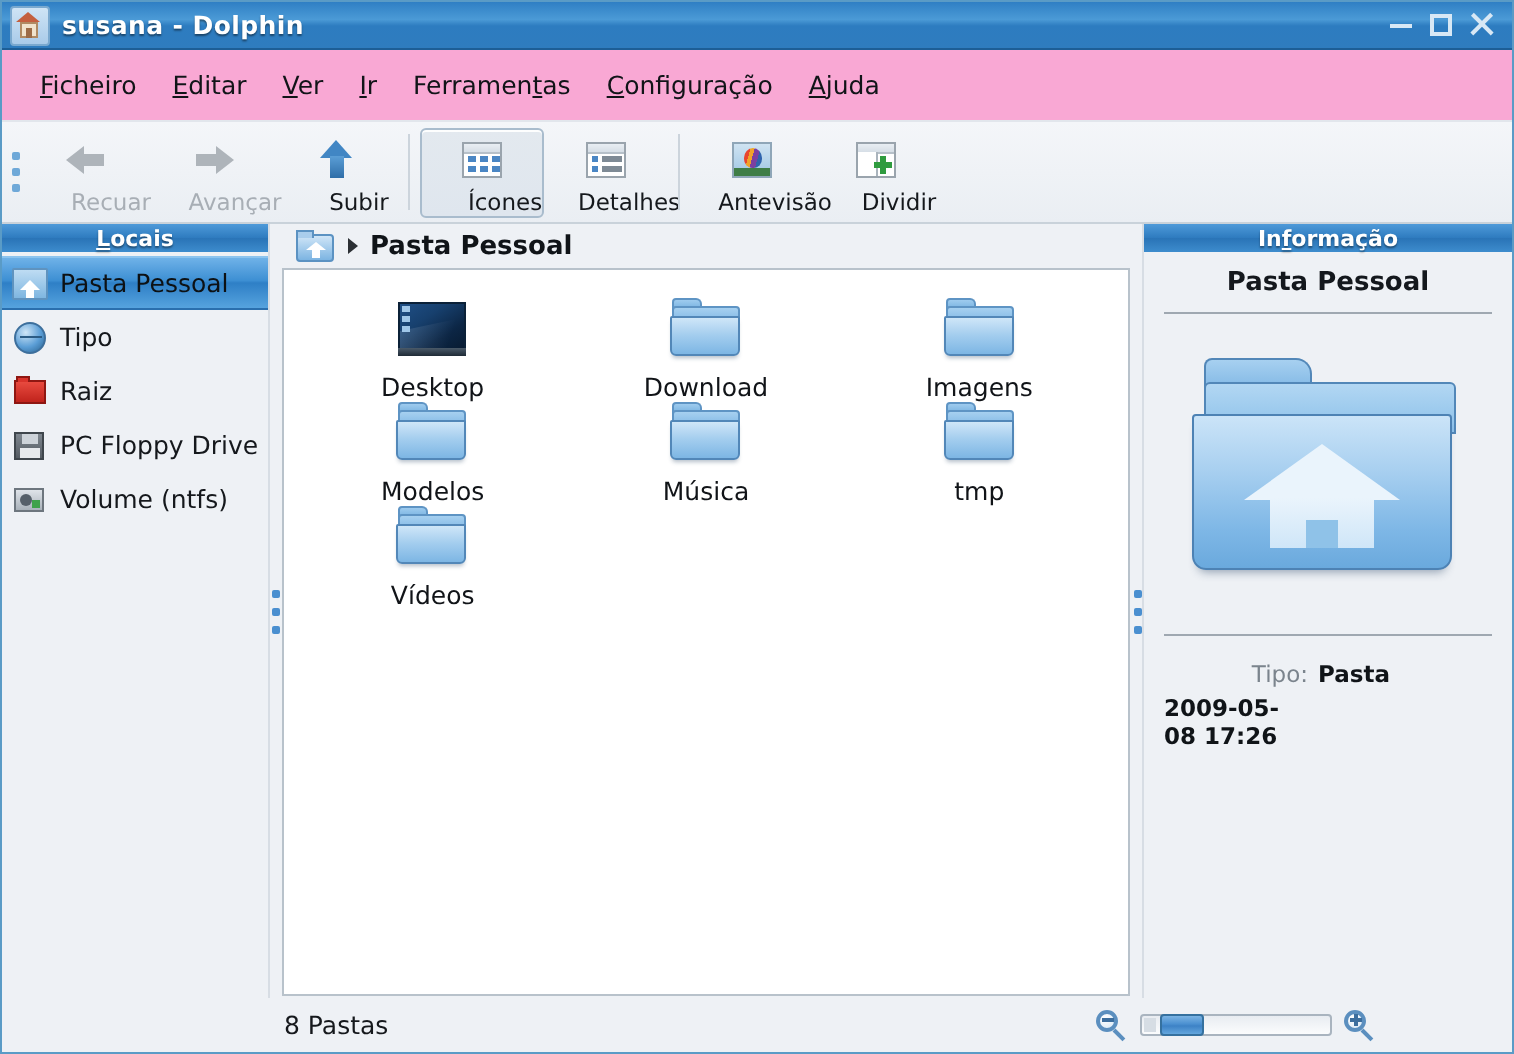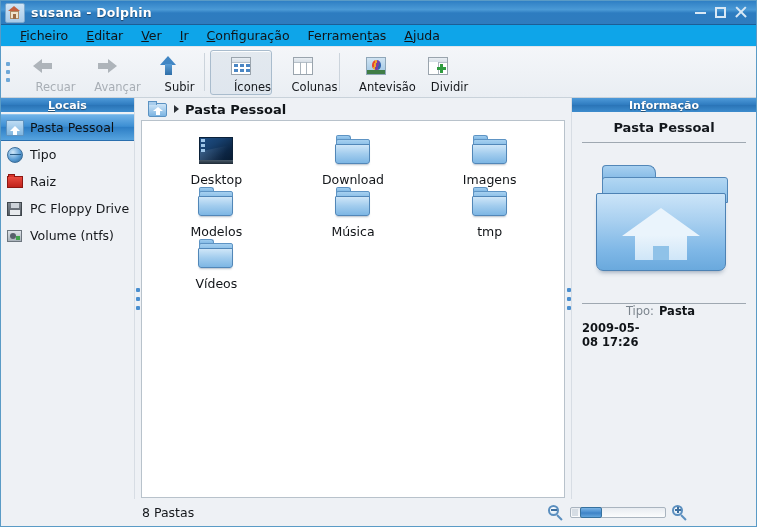--- a/index.html
+++ b/index.html
@@ -96,22 +96,22 @@
   }
   .wb-close i {
     left: 0px; top: 5px; width: 14px; height: 2.4px;
     transform-origin: center;
   }
   .wb-close i.a { transform: rotate(45deg); }
   .wb-close i.b { transform: rotate(-45deg); }
 
   
   .menubar {
-    height: 22px;
-    background: #0ea5e9;
+    height: 36px;
+    background: #f9a8d4;
     display: flex;
     align-items: center;
     padding-left: 10px;
     box-sizing: border-box;
     border-bottom: 1px solid #e2e6ec;
   }
   .menu-item {
     padding: 2px 9px;
     color: #111418;
     font-size: 12.5px;
@@ -617,21 +617,21 @@
     width: 52px; height: 25px;
     background: linear-gradient(to bottom,#eaf4fc,#cfe6f8);
   }
   .big-folder .house .door {
     position: absolute; left: 31px; top: 38px;
     width: 16px; height: 14px;
     background: #8fc2e8;
   }
   .info-props {
     width: 100%;
-    margin-top: 0;
+    margin-top: 12px;
     font-size: 11.5px;
     display: grid;
     grid-template-columns: 72px 1fr;
     column-gap: 5px;
     row-gap: 3px;
   }
   .info-props .k { color: #7b848d; text-align: right; }
   .info-props .v { color: #101418; font-weight: bold; text-align: left; }
 
   
@@ -712,22 +712,22 @@
           <i class="b"></i>
         </div>
     </div>
   </div>
 
   <div class="menubar">
     <div class="menu-item"><u>F</u><span>icheiro</span></div>
     <div class="menu-item"><u>E</u><span>ditar</span></div>
     <div class="menu-item"><u>V</u><span>er</span></div>
     <div class="menu-item"><u>I</u><span>r</span></div>
+    <div class="menu-item"><span>Ferramen</span><u>t</u><span>as</span></div>
     <div class="menu-item"><u>C</u><span>onfiguração</span></div>
-    <div class="menu-item"><span>Ferramen</span><u>t</u><span>as</span></div>
     <div class="menu-item"><u>A</u><span>juda</span></div>
   </div>
 
   <div class="toolbar">
     <div class="tb-grip">
         <span></span>
         <span></span>
         <span></span>
       </div>
 
@@ -762,28 +762,30 @@
               <i></i>
               <i></i>
               <i></i>
             </span>
           </span>
       </div>
       <div class="lbl">Ícones</div>
     </div>
     <div class="tbtn">
       <div class="ico">
-        <span class="winico columns">
-            <span class="cols">
+        <span class="winico details">
+            <span class="cells">
               <i></i>
               <i></i>
+              <i></i>
+              <i></i>
             </span>
           </span>
       </div>
-      <div class="lbl">Colunas</div>
+      <div class="lbl">Detalhes</div>
     </div>
 
     <div class="tb-sep"></div>
 
     <div class="tbtn">
       <div class="ico">
         <span class="photoico">
             <span class="bal"></span>
             <span class="basket"></span>
             <span class="grd"></span>

